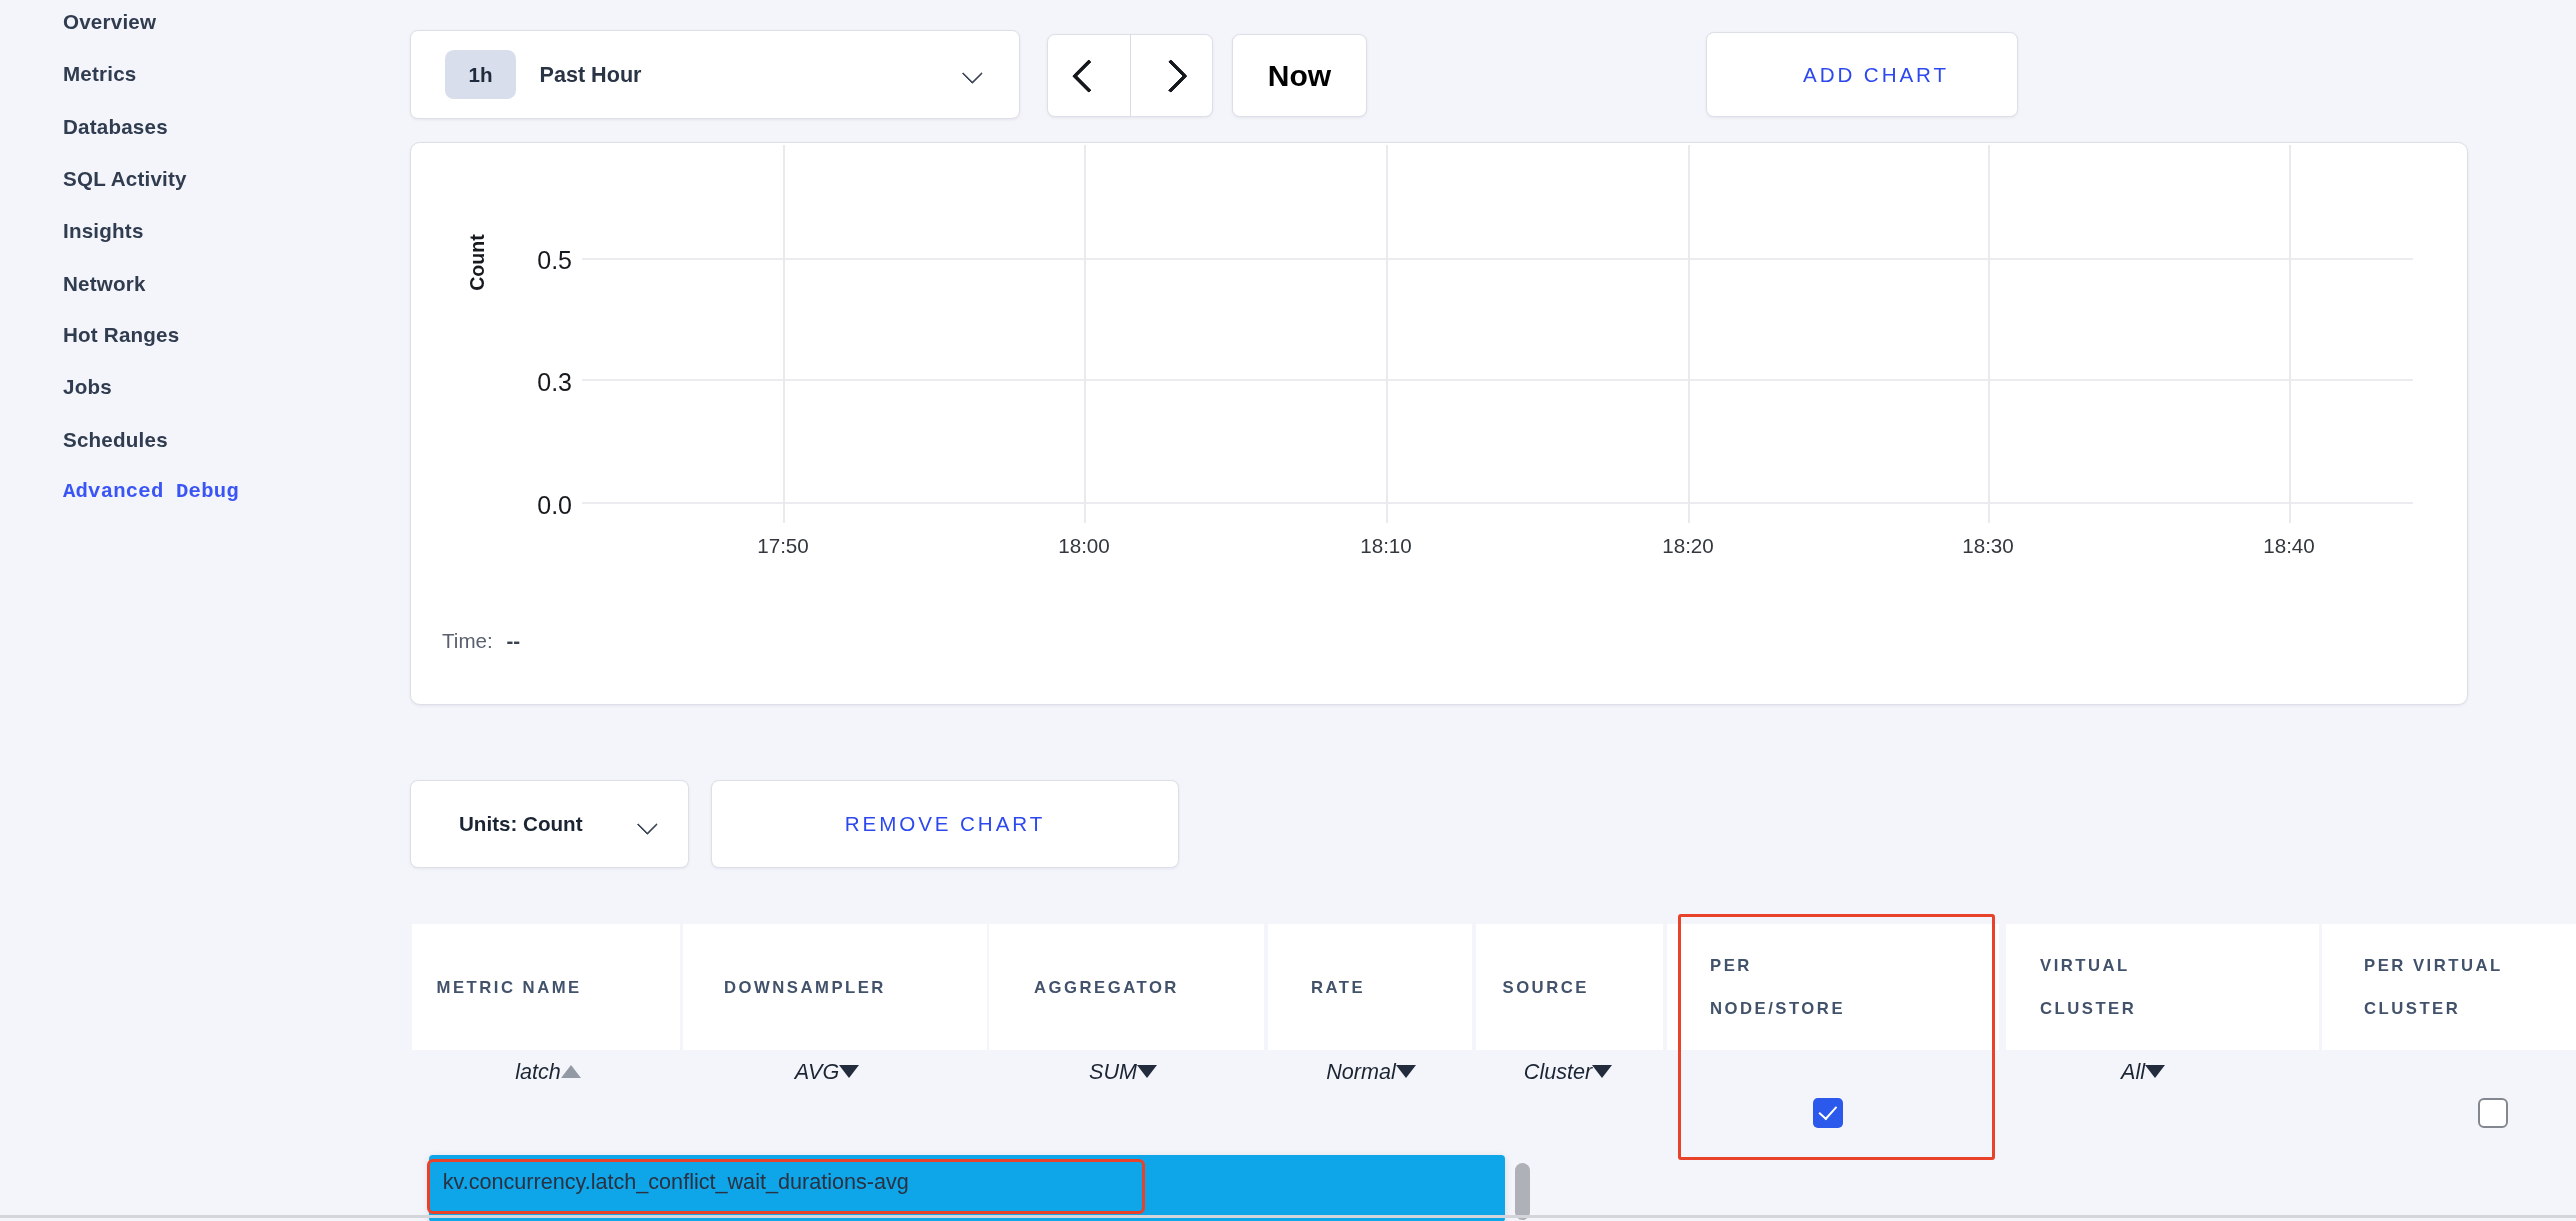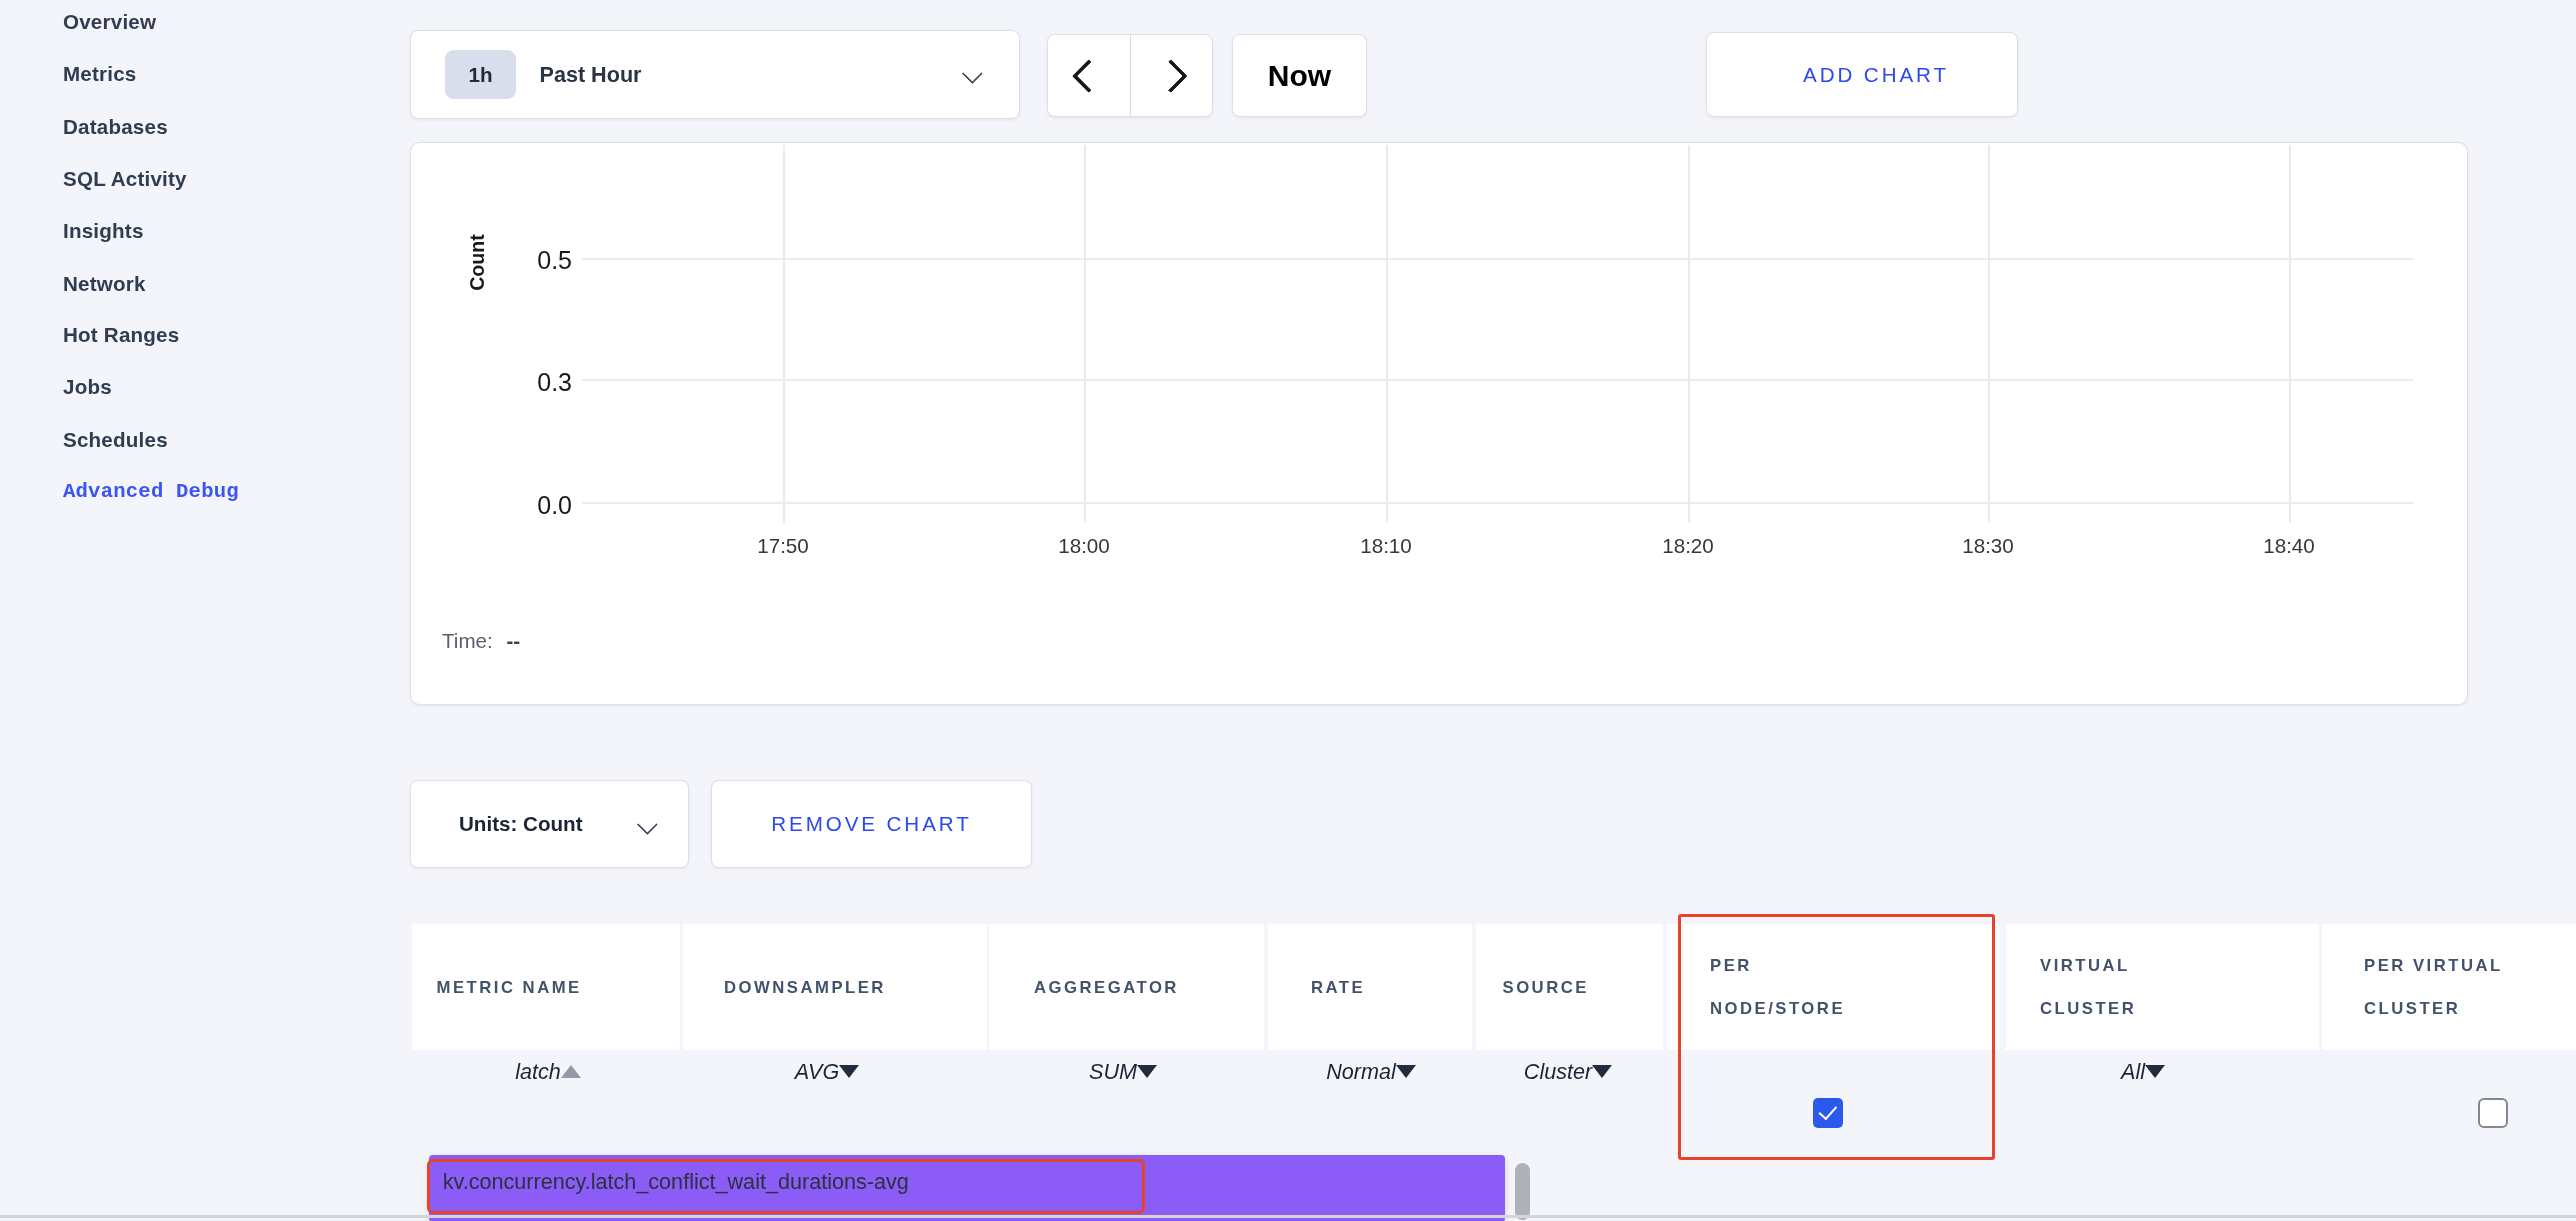--- a/index.html
+++ b/index.html
@@ -45,21 +45,21 @@
   .ylab{position:absolute;left:21.6px;top:90px;width:88px;height:59px;display:flex;align-items:center;justify-content:center;
     transform:rotate(-90deg);transform-origin:50% 50%;font-size:19.6px;font-weight:700;color:#16191d;}
   .time-readout{position:absolute;left:31px;top:486px;font-size:20.6px;}
   .time-readout .k{color:#59616e;font-weight:400;}
   .time-readout .v{color:#3a424e;font-weight:600;margin-left:13.7px;}
 
   
   .units-box{left:410px;top:780px;width:279px;height:88px;display:flex;align-items:center;cursor:pointer;}
   .units-label{margin-left:48px;font-size:20.6px;font-weight:700;color:#1a2433;}
   .units-box .chev{position:absolute;right:33px;top:36px;}
-  .remove-chart{left:711px;top:780px;width:321px;height:88px;}
+  .remove-chart{left:711px;top:780px;width:468px;height:88px;}
 
   
   .hcell{position:absolute;top:924px;height:126px;background:#fff;box-sizing:border-box;
     display:flex;align-items:center;font-size:16.7px;font-weight:600;color:#42526b;
     letter-spacing:2.5px;line-height:43px;text-transform:uppercase;}
 
   
   .sel{position:absolute;top:1048px;height:47px;display:flex;align-items:center;
     justify-content:center;cursor:pointer;font-style:italic;}
   .sel .txt{font-size:21.6px;color:#1c2534;}
@@ -72,21 +72,21 @@
   .checkbox.checked::after{content:"";position:absolute;left:9.8px;top:3.9px;width:7.8px;height:14.7px;
     border-right:2.9px solid #fff;border-bottom:2.9px solid #fff;transform:rotate(42deg);}
   .checkbox.unchecked{background:#fff;border:2px solid #83878f;border-radius:5.9px;}
 
   
   .hl-red{position:absolute;border:3.9px solid #e8432a;border-radius:2.9px;box-sizing:border-box;pointer-events:none;}
   .hl-col{left:1678px;top:914px;width:317px;height:246px;}
   .hl-suggestion{left:427px;top:1159px;width:718px;height:55px;border-radius:5.9px;}
 
   
-  .dropdown{position:absolute;left:429px;top:1155px;width:1076px;height:67px;background:#8b5cf6;
+  .dropdown{position:absolute;left:429px;top:1155px;width:1076px;height:67px;background:#0ea5e9;
     border-radius:3.9px;box-shadow:0 2px 7.8px rgba(40,50,80,.15);}
   .suggestion{position:absolute;left:13.7px;top:13.7px;font-size:21.6px;color:#2a3140;cursor:pointer;white-space:nowrap;}
   .scroll-thumb{position:absolute;left:1515px;top:1163px;width:14.7px;height:57px;background:#aeb1b8;
     border-radius:7.8px;cursor:pointer;}
   .bottom-line{position:absolute;left:0;top:1215px;width:2576px;height:2.9px;background:#d3d5db;}
 </style>
 </head>
 <body>
 
 <div class="page">

